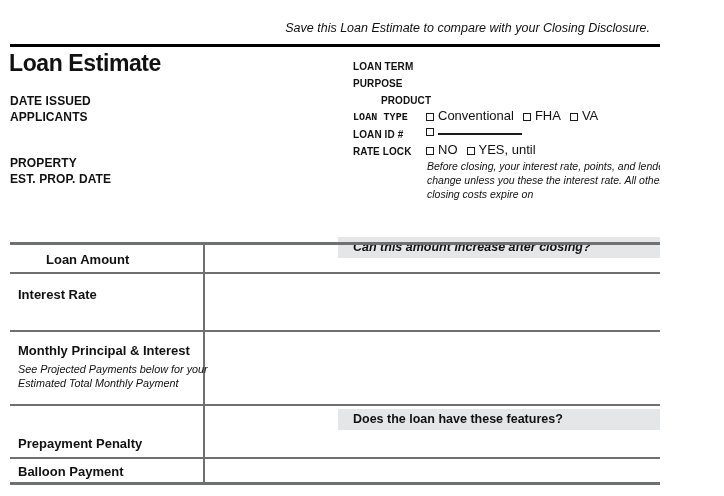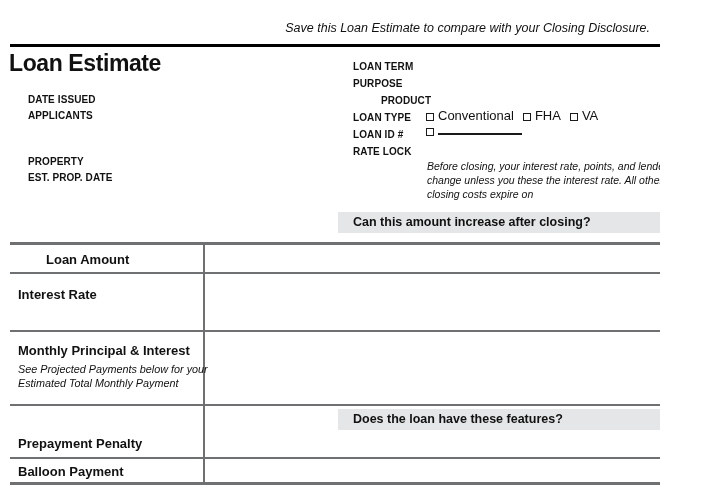--- a/index.html
+++ b/index.html
@@ -12,50 +12,50 @@
   *{margin:0;padding:0;box-sizing:border-box;}
   html,body{background:#ffffff;}
   body{font-family:"Liberation Sans","DejaVu Sans",sans-serif;color:var(--text);}
   .page{position:relative;width:660px;height:496px;background:#fff;overflow:hidden;}
 
   
   .save-note{position:absolute;top:21px;right:10px;font-style:italic;font-size:12.5px;}
   .top-rule{position:absolute;left:10px;top:44px;width:706px;height:3px;background:var(--rule-black);}
   .title{position:absolute;left:9px;top:50px;font-size:23px;font-weight:bold;letter-spacing:-0.4px;}
 
-  .meta-label{position:absolute;left:28px;font-size:10px;font-weight:bold;letter-spacing:0.1px;}
+  .meta-label{position:absolute;left:10px;font-size:12px;font-weight:bold;letter-spacing:0.1px;}
   #date-issued{top:94px;}
   #applicants{top:110px;}
   #property{top:156px;}
   #est-prop-value{top:172px;}
 
   .rlabel{position:absolute;left:353px;font-size:10px;font-weight:bold;letter-spacing:0.1px;}
   .rvalue{position:absolute;left:426px;font-size:13px;}
   #loan-term-label{top:61px;}
   #purpose-label{top:78px;}
   #product-label{top:95px;margin-left:28px;}
-  #loan-type-label{top:112px;}
+  #loan-type-label{top:112px;font-family:Liberation Mono, monospace;}
   #loan-type-value{top:108px;}
   #loan-id-label{top:129px;}
   #rate-lock-label{top:146px;}
   #rate-lock-value{top:142px;}
 
   .cb{display:inline-block;width:8px;height:8px;border:1.5px solid #1a1a1a;margin-right:4px;vertical-align:-0.5px;background:#fff;}
   .opt{margin-right:9px;white-space:nowrap;}
   .blank-line{display:inline-block;width:84px;height:11px;border-bottom:2px solid #1a1a1a;}
 
   .note{font-style:italic;font-size:10.5px;line-height:1.33;}
   #rate-lock-note{position:absolute;left:427px;top:160px;width:296px;}
 
   
   .section-tab{position:absolute;left:10px;top:219px;width:193px;height:25px;background:var(--tab-bg);
     border-radius:5px 12px 0 0;color:#ffffff;font-weight:bold;font-size:13.5px;line-height:25px;padding-left:11px;}
   .qbar{position:absolute;left:338px;width:377px;height:21px;background:var(--question-bar-bg);
     font-weight:bold;font-size:12.5px;line-height:21px;padding-left:15px;}
-  #qbar-increase{top:212px;}
+  #qbar-increase{top:237px;font-style:italic;}
   #qbar-features{top:409px;}
 
   .hline{position:absolute;left:10px;width:706px;background:var(--rule-gray);}
   #line-header{top:242px;height:3px;}
   #line-1{top:272px;height:2px;}
   #line-2{top:330px;height:2px;}
   #line-3{top:404px;height:2px;}
   #line-4{top:457px;height:2px;}
   #line-5{top:482px;height:3px;}
   .vline{position:absolute;left:203px;top:245px;width:2px;height:237px;background:var(--rule-gray);}
@@ -87,20 +87,23 @@
   <div class="rlabel" id="product-label">PRODUCT</div>
   <div class="rlabel" id="loan-type-label">LOAN TYPE</div>
 
   <div class="rvalue" id="loan-type-value">
     <span class="opt"><span class="cb"></span><span>Conventional</span></span><span class="opt"><span class="cb"></span><span>FHA</span></span><span class="opt"><span class="cb"></span><span>VA</span></span><span class="opt"><span class="cb"></span><span class="blank-line"></span></span>
   </div>
 
   <div class="rlabel" id="loan-id-label">LOAN ID #</div>
   <div class="rlabel" id="rate-lock-label">RATE LOCK</div>
 
+  <div class="rvalue" id="rate-lock-value">
+    <span class="opt"><span class="cb"></span><span>NO</span></span><span class="opt"><span class="cb"></span><span>YES, until</span></span>
+  </div>
 
   <div class="note" id="rate-lock-note">Before closing, your interest rate, points, and lender credits can change unless you these the interest rate. All other estimated closing costs expire on</div>
 
   <div class="qbar" id="qbar-increase">Can this amount increase after closing?</div>
 
   <div class="hline" id="line-header"></div>
   <div class="vline"></div>
 
   <div class="row-label" id="row-loan-amount">Loan Amount</div>
   <div class="hline" id="line-1"></div>

